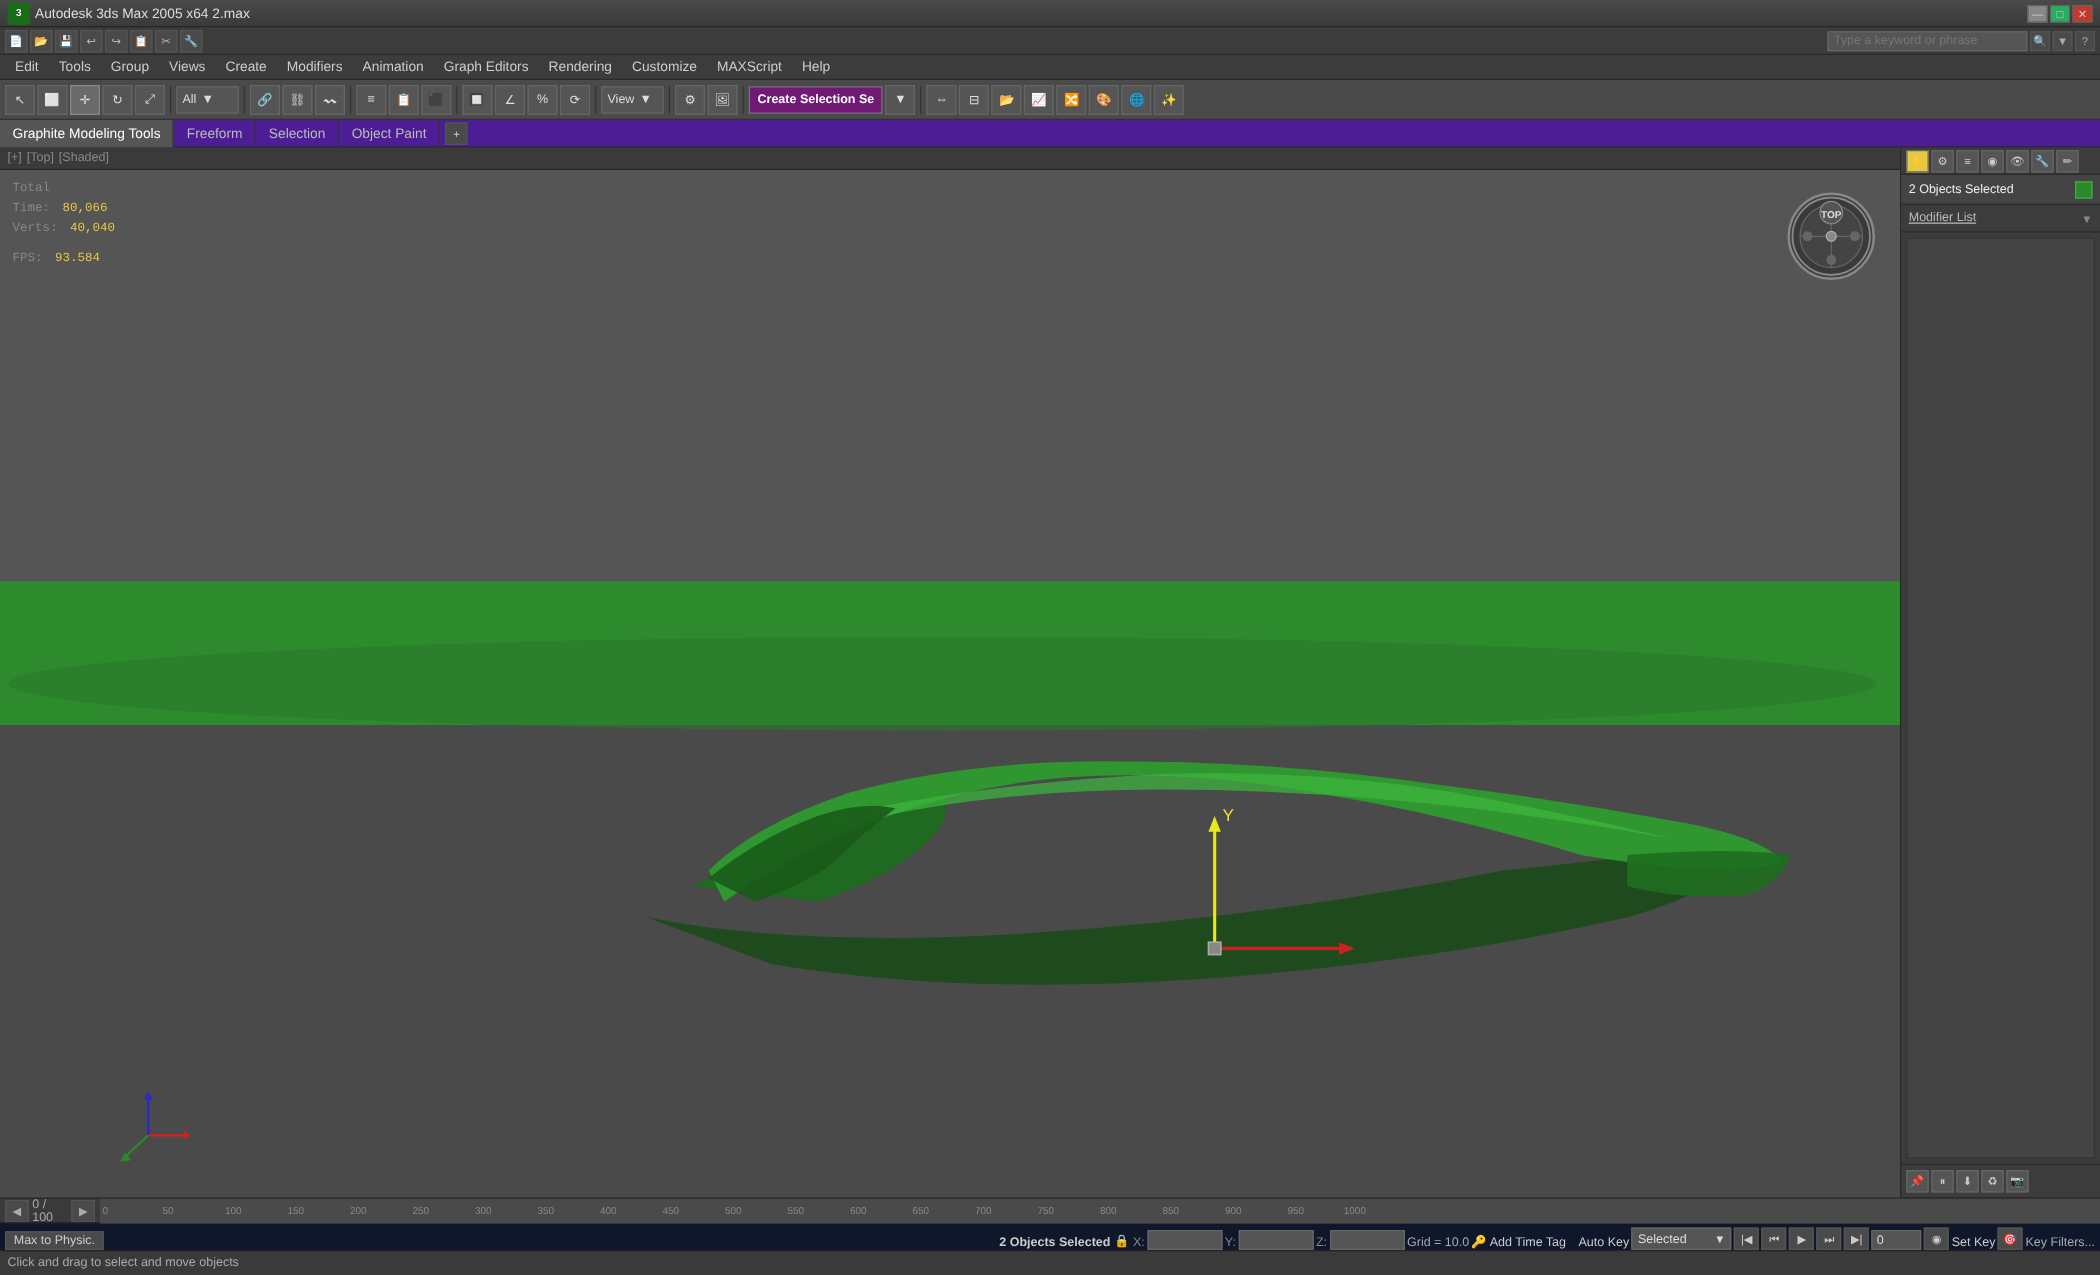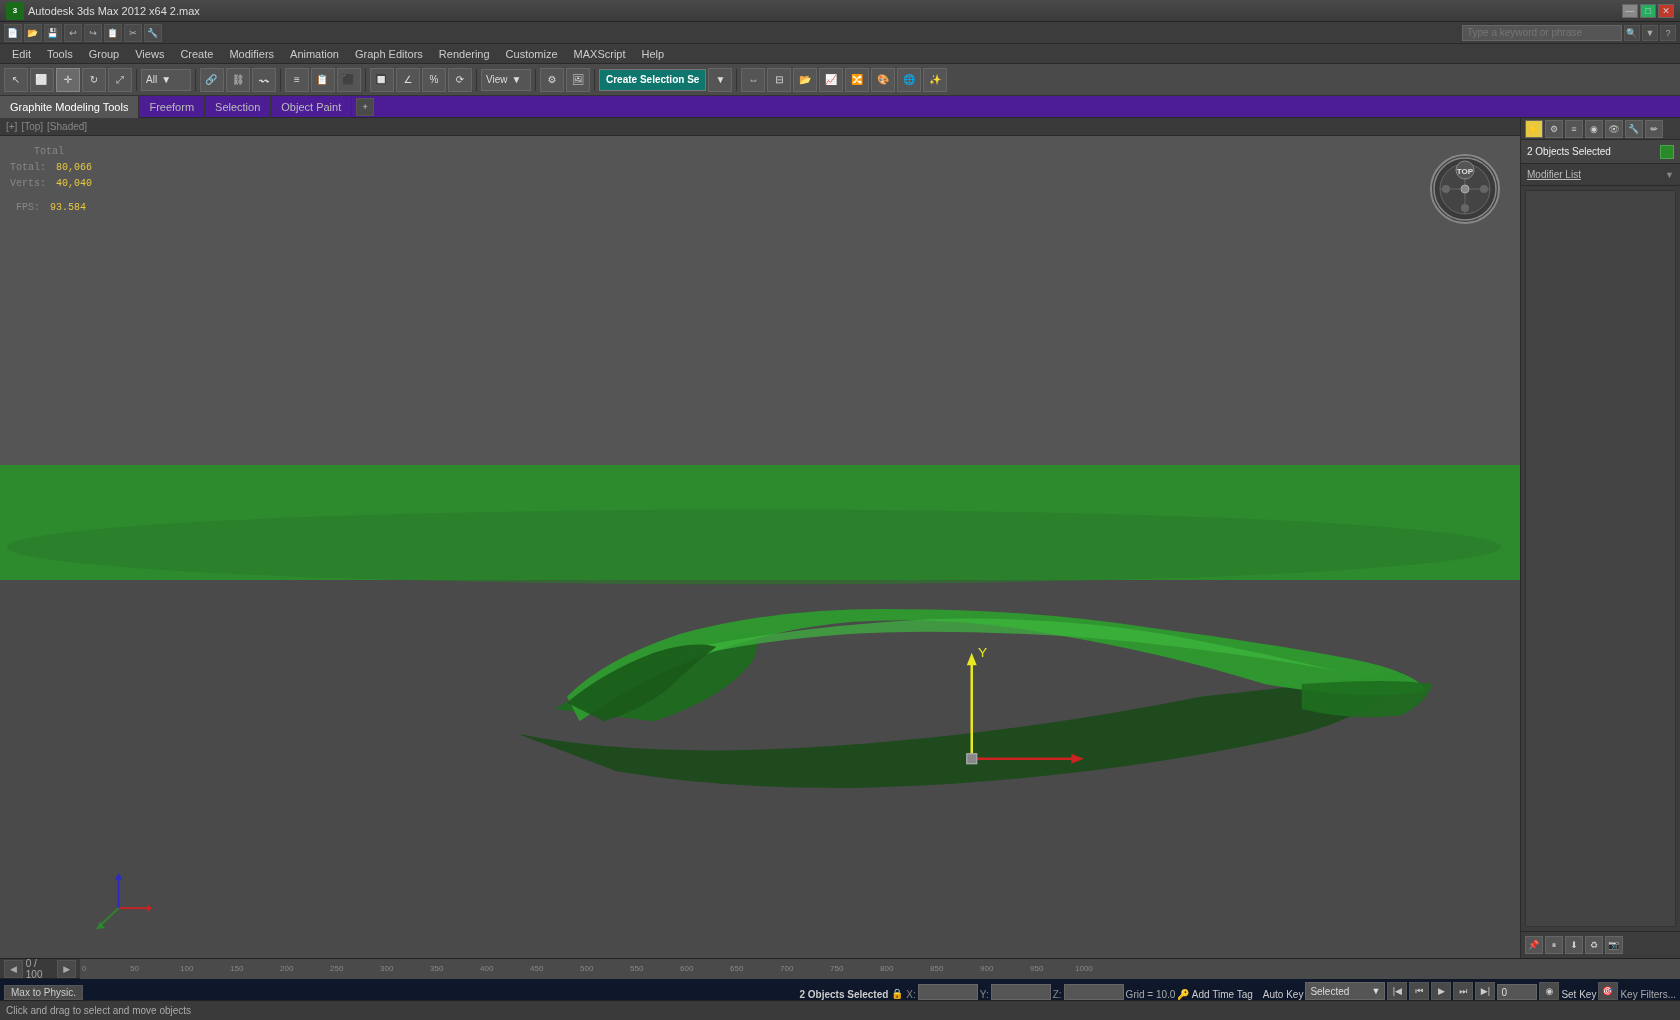--- a/index.html
+++ b/index.html
@@ -172,21 +172,21 @@
       font-size: 10px;
       padding: 0 4px;
       cursor: pointer;
       display: flex;
       align-items: center;
       gap: 4px;
       min-width: 50px;
     }
     .create-sel-btn {
       height: 22px;
-      background: #0f766e;
+      background: #701a75;
       border: 1px solid #777;
       color: #fff;
       font-size: 10px;
       padding: 0 6px;
       display: flex;
       align-items: center;
       cursor: pointer;
       font-weight: bold;
     }
 
@@ -251,21 +251,20 @@
 
     
     #viewport-stats {
       position: absolute;
       top: 8px;
       left: 10px;
       font-size: 10px;
       color: #e8c840;
       line-height: 1.6;
       font-family: 'Courier New', monospace;
-      text-align: center;
     }
     .stat-label { color: #888; margin-right: 4px; }
     .stat-value { color: #e8c840; }
 
     
     #scene-bg-top {
       position: absolute;
       top: 0;
       left: 0;
       width: 100%;
@@ -565,21 +564,21 @@
     }
   </style>
 </head>
 <body>
 
 <div id="full-layout">
 
   <div id="title-bar">
     <div class="title-left">
       <div class="app-logo">3</div>
-      <div class="title-text">Autodesk 3ds Max 2012 x64   2.max</div>
+      <div class="title-text">Autodesk 3ds Max 2005 x64   2.max</div>
     </div>
     <div class="title-controls">
       <div class="title-btn min-btn">—</div>
       <div class="title-btn max-btn">□</div>
       <div class="title-btn close-btn">✕</div>
     </div>
   </div>
 
   <div id="quick-toolbar">
     <div class="quick-btn">📄</div>
@@ -716,21 +715,21 @@
           <polygon points="30,592 27,597 33,597" fill="#2a2acc"></polygon>
           <line x1="30" y1="620" x2="14" y2="635" stroke="#2a8a2a" stroke-width="1.5"></line>
           <polygon points="12,637 15,631 19,636" fill="#2a8a2a"></polygon>
         </svg>
 
         <div id="viewport-stats">
           <div>
             <span class="stat-label">Total</span>
           </div>
           <div>
-            <span class="stat-label">Total:</span>
+            <span class="stat-label">Time:</span>
             <span class="stat-value">80,066</span>
           </div>
           <div>
             <span class="stat-label">Verts:</span>
             <span class="stat-value">40,040</span>
           </div>
           <div style="margin-top:8px;">
             <span class="stat-label">FPS:</span>
             <span class="stat-value">93.584</span>
           </div>

